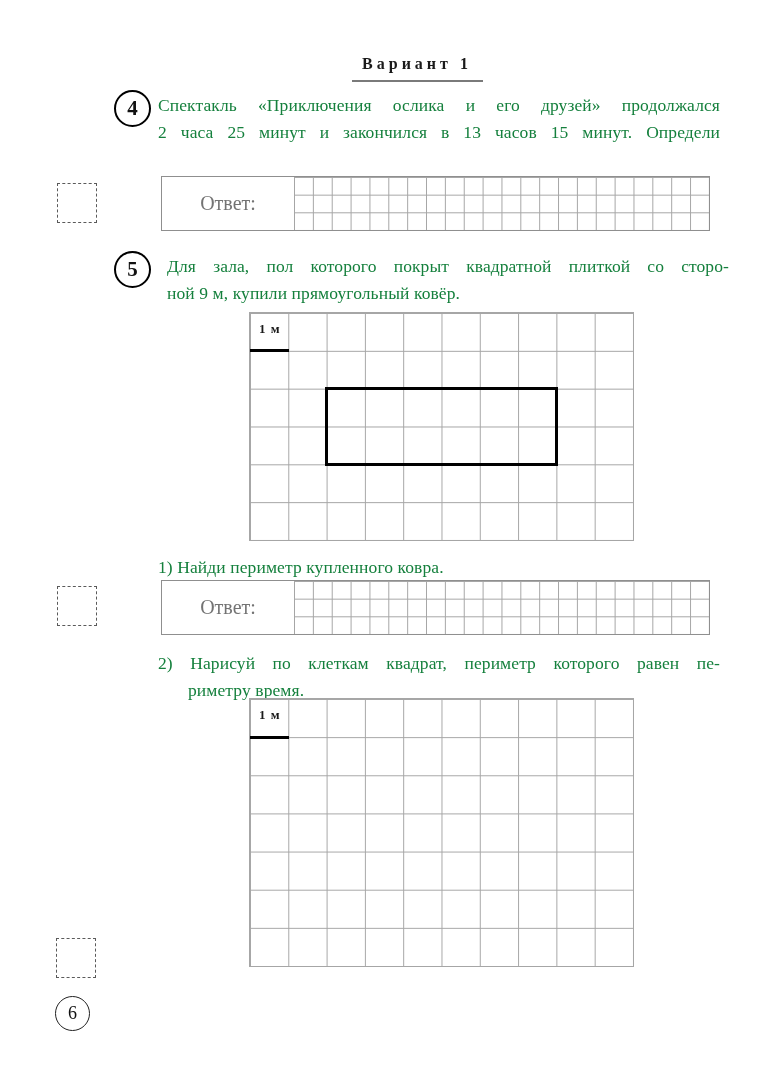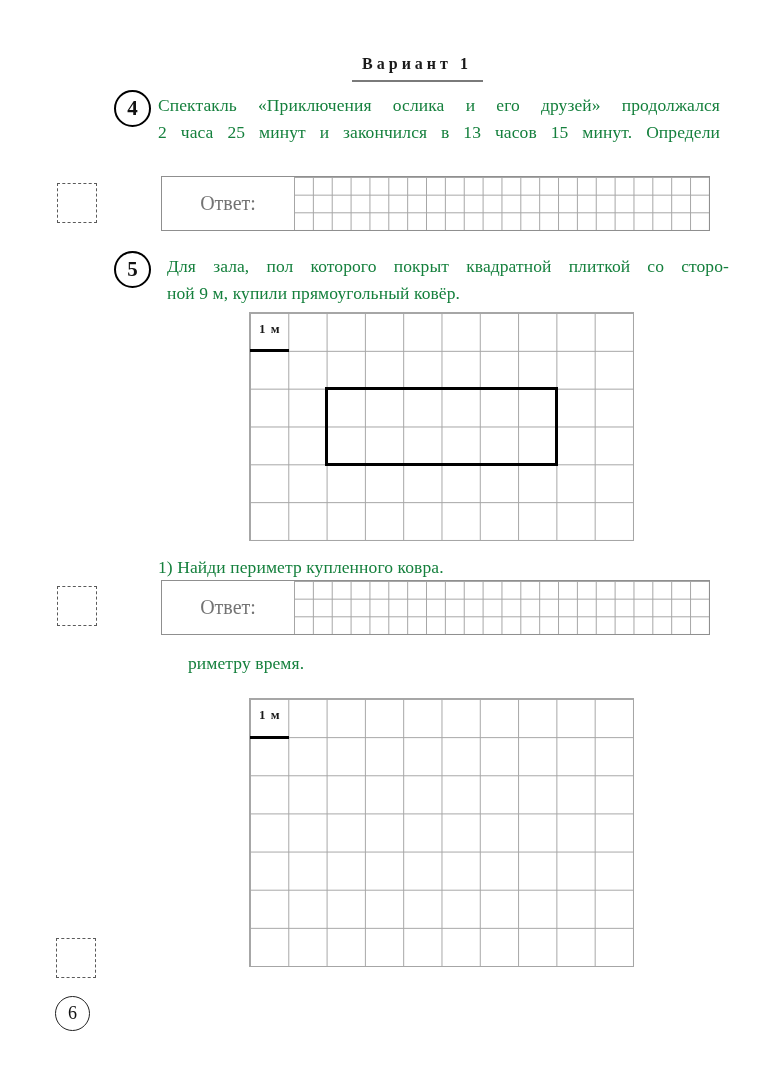--- a/index.html
+++ b/index.html
@@ -117,20 +117,21 @@
   <div class="task-text" style="top:554px;">
     <div class="line last">1) Найди периметр купленного ковра.</div>
   </div>
 
   <div class="answer-box" style="top:580px;">
     <div class="answer-label">Ответ:</div>
     <div class="answer-cells" style="background-size: 18.8636px 17.6667px;"></div>
   </div>
 
   <div class="task-text" style="top:650px;">
+    <div class="line">2) Нарисуй по клеткам квадрат, периметр которого равен пе-</div>
     <div class="line last indent">риметру время.</div>
   </div>
 
   <div class="big-grid" style="top: 698px; height: 267px; background-size: 38.3px 38.1429px;">
     <span class="scale-label">1 м</span>
     <div class="scale-bar" style="width: 39.3px; top: 36.6429px;"></div>
   </div>
 
   <div class="page-num-circle">
     <span>6</span>

